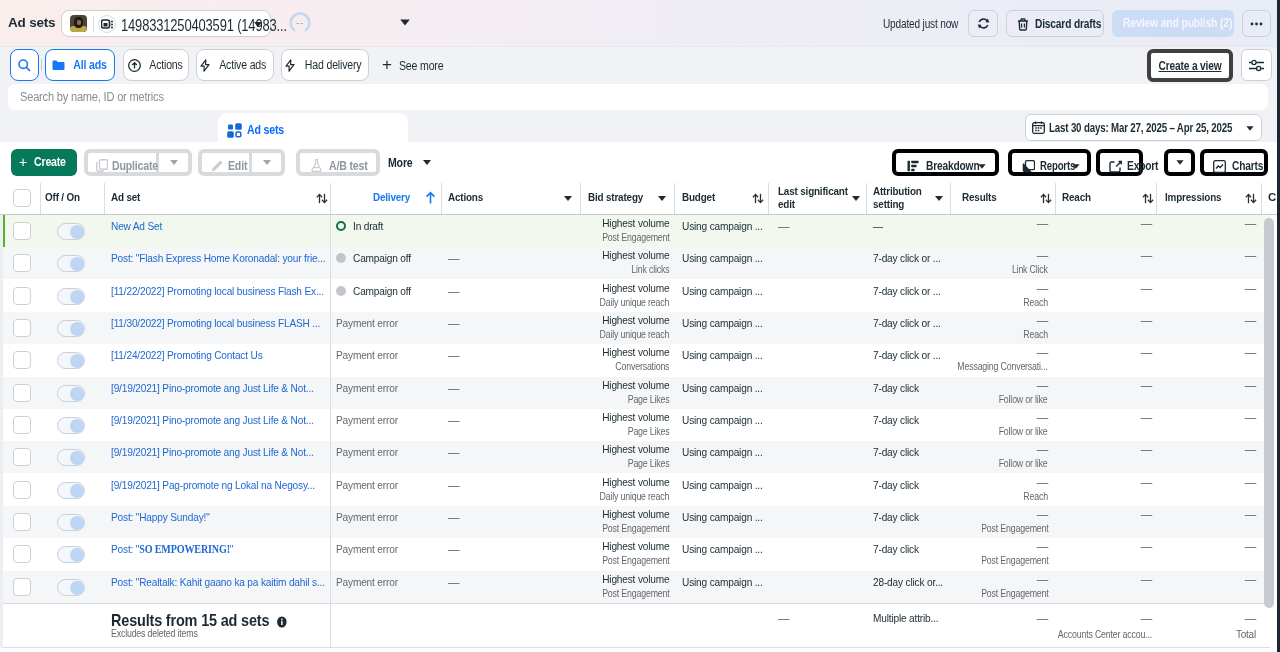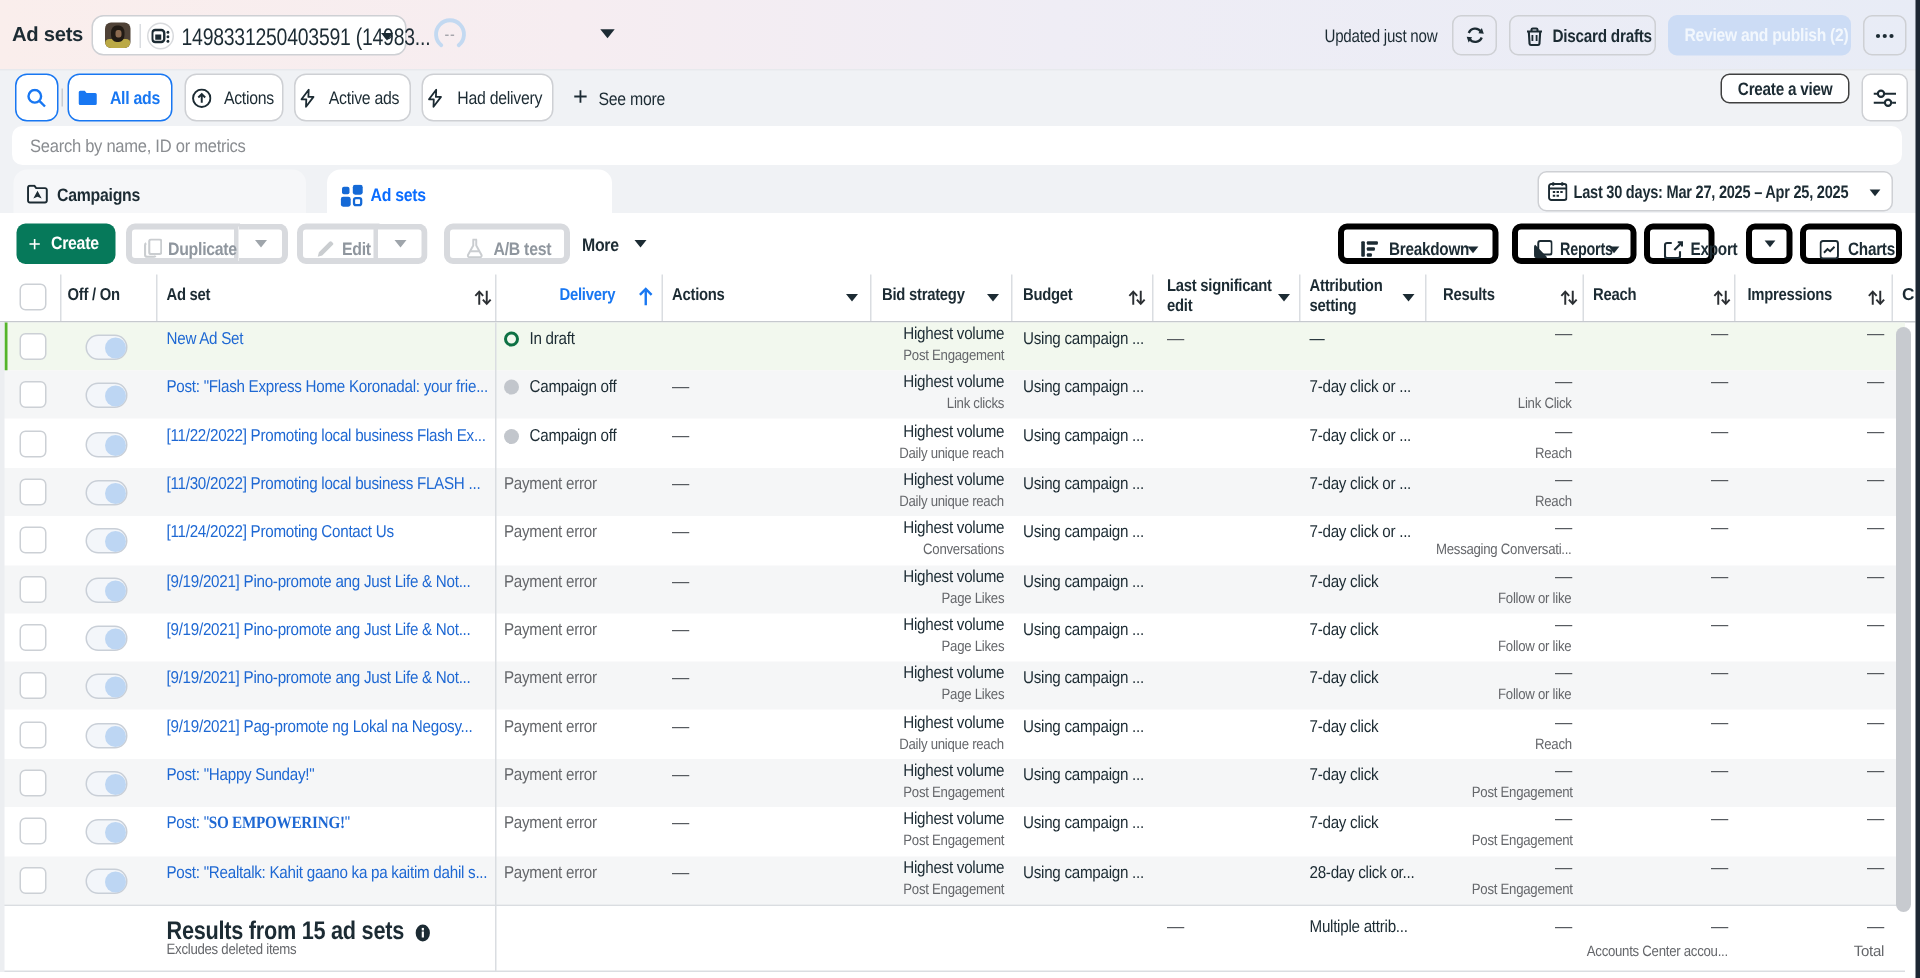--- a/index.html
+++ b/index.html
@@ -37,21 +37,21 @@
 
 
 #filterbar { left:0; top:46px; width:1280px; height:66px; background:#f0f2f5; border-top:1px solid #e7e9ed;}
 .chip { position:absolute; top:2px; height:32px; background:#fff; border:1px solid #ced0d4; border-radius:8px; font-size:12px; font-weight:normal; color:#1c2b33; }
 #chip-search { left:10px; width:29px; border-color:#1877f2; }
 #chip-allads { left:45px; width:70px; border-color:#1877f2; color:#1877f2; font-weight:bold; }
 #chip-actions { left:123px; width:66px; }
 #chip-active { left:196px; width:78px; }
 #chip-had { left:281px; width:88px; }
 #seemore { left:382px; top:10px; font-size:12px; font-weight:normal; }
-#createview { left:1147px; top:2px; width:86px; height:20px; background:#fff; border:1px solid #404040; border-radius:6px; font-size:12px; font-weight:bold;}
+#createview { left:1147px; top:2px; width:86px; height:33px; background:#fff; border:4px solid #404040; border-radius:6px; font-size:12px; font-weight:bold;text-decoration:underline;}
 #sliders { left:1241px; top:2px; width:31px; height:32px; background:#fff; border:1px solid #ced0d4; border-radius:6px; }
 #searchbox { left:8px; top:37px; width:1260px; height:26px; background:#fff; border-radius:7px; font-size:12px; color:#8a8d91; line-height:26px; padding-left:12px; }
 
 
 #tabsrow { left:0; top:112px; width:1280px; height:30px; background:#f0f2f5; }
 .tab { position:absolute; top:1px; height:30px; border-radius:9px 9px 0 0; font-size:12px; font-weight:bold; }
 #tab1 { left:9px; width:195px; background:#f6f7f9; }
 #tab2 { left:218px; width:190px; background:#fff; color:#0a6cff; }
 #tab3 { left:413px; width:199px; background:#f6f7f9; }
 .tab .ic { position:absolute; left:9px; top:10px; }
@@ -209,29 +209,20 @@
     <svg width="15" height="13" viewBox="0 0 15 13" fill="none" stroke="#1c2b33" stroke-width="1.4">
           <path d="M0 3.5h2.6M7.4 3.5h7.6M0 9.5h7M12.4 9.5h2.6"></path>
           <circle cx="5" cy="3.5" r="2.1" fill="#fff"></circle>
           <circle cx="9.7" cy="9.5" r="2.1" fill="#fff"></circle>
         </svg>
   </div>
   <div class="abs" id="searchbox"><span class="cx" style="transform:scaleX(0.92);">Search by name, ID or metrics</span></div>
 </div>
 
 <div class="abs" id="tabsrow">
-  <div class="tab" id="tab1">
-    <span class="ic">
-          <svg width="14" height="13" viewBox="0 0 14 13" fill="none" stroke="#1c2b33" stroke-width="1.3">
-            <path d="M0.7 2a1.2 1.2 0 0 1 1.2-1.2h3l1.2 1.6h5.9a1.2 1.2 0 0 1 1.2 1.2v7.2a1.2 1.2 0 0 1-1.2 1.2H1.9a1.2 1.2 0 0 1-1.2-1.2z"></path>
-            <path d="M7 4.2 L9.8 9.4 L7 8.1 L4.2 9.4 Z" fill="#1c2b33" stroke="none"></path>
-          </svg>
-        </span>
-    <span class="tx"><span class="cx">Campaigns</span></span>
-  </div>
   <div class="tab" id="tab2">
     <span class="ic">
           <svg width="15" height="15" viewBox="0 0 15 15">
             <rect x="1" y="1.5" width="5" height="5" rx="1.3" fill="#1469d6"></rect>
             <rect x="8.2" y="0.2" width="6.6" height="6.6" rx="1.6" fill="#1469d6"></rect>
             <rect x="0.2" y="8.2" width="6.6" height="6.6" rx="1.6" fill="#1469d6"></rect>
             <rect x="9" y="9" width="4.8" height="4.8" rx="1.3" fill="none" stroke="#1469d6" stroke-width="1.5"></rect>
           </svg>
         </span>
     <span class="tx"><span class="cx">Ad sets</span></span>

